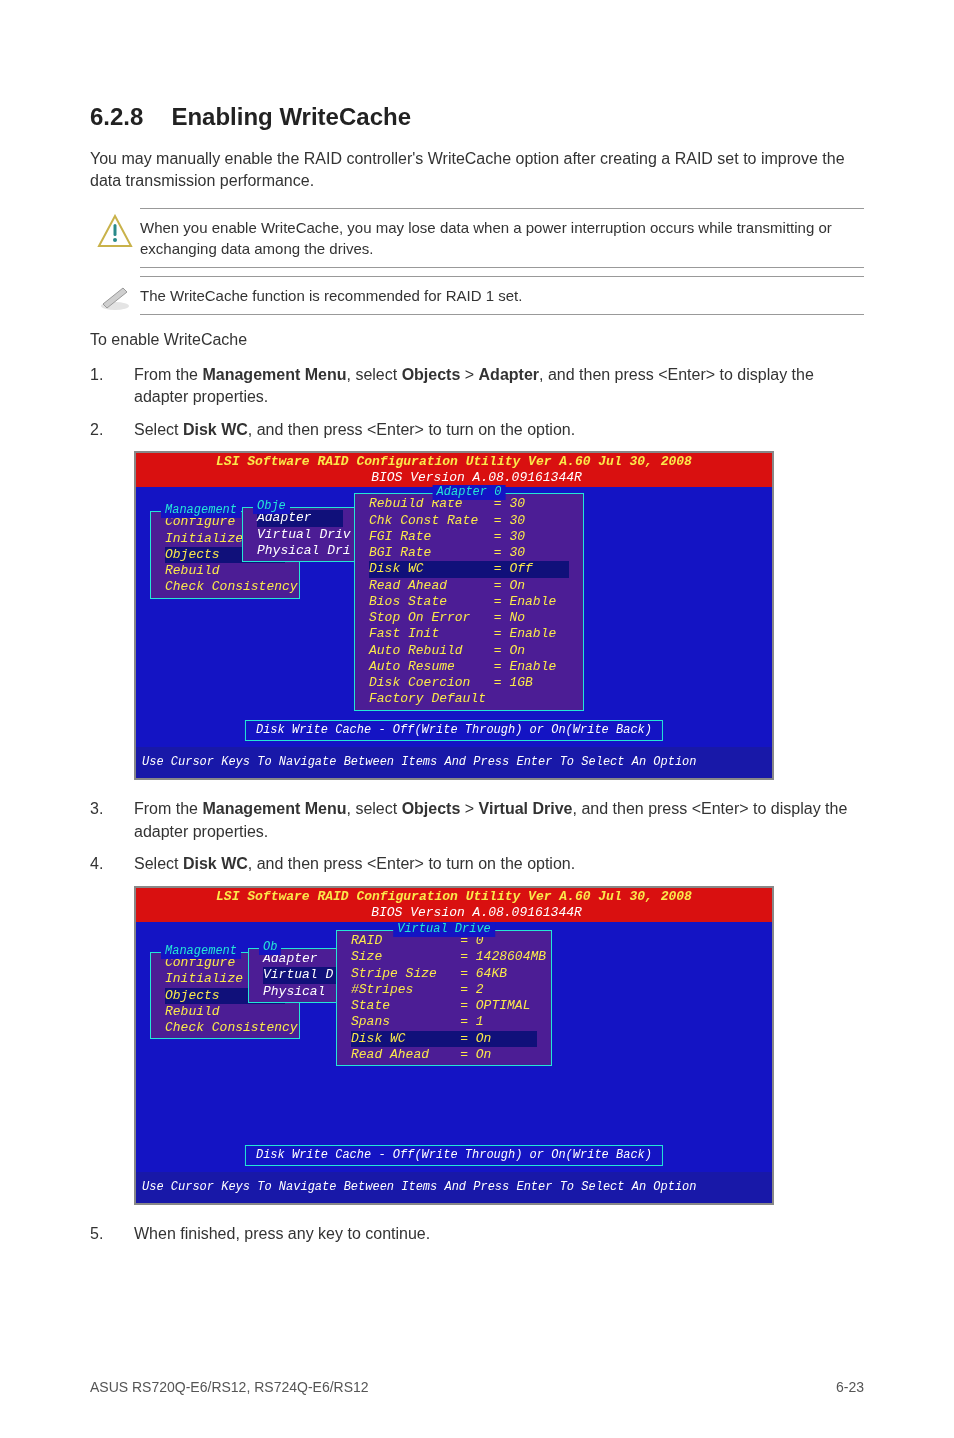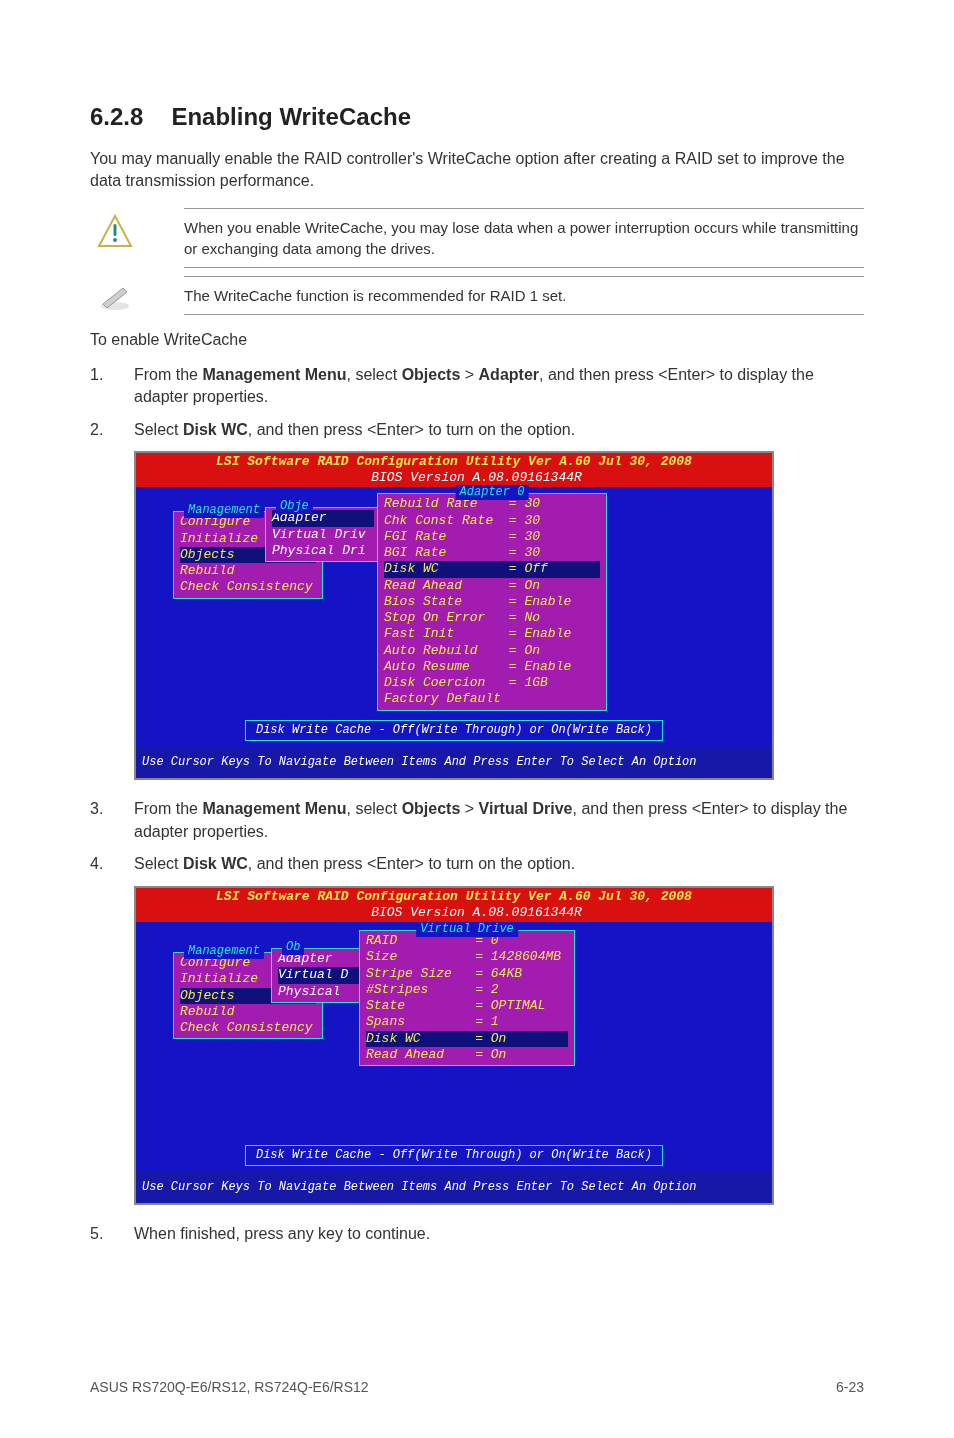--- a/index.html
+++ b/index.html
@@ -19,21 +19,20 @@
     color: #222;
     margin-bottom: 14px;
   }
   h2 .secnum { margin-right: 28px; }
   .intro { margin-bottom: 16px; }
   .notebox {
     display: flex;
     align-items: flex-start;
     margin-bottom: 8px;
     margin-left: 0;
-    gap: 44px;
   }
   .notebox .icon {
     flex: 0 0 50px;
     display: flex;
     justify-content: center;
     align-items: flex-start;
     padding-top: 6px;
   }
   .notebox .text {
     flex: 1;
@@ -83,23 +82,22 @@
   .bios .titlebar .sub { color: #fff; font-weight: normal; padding-left: 45px; }
   .bios .body {
     position: relative;
     height: 260px;
     padding: 4px;
   }
   .bios2 .body { height: 250px; }
   .panel {
     position: absolute;
     border: 1px solid #24e6d6;
-    background: #a21caf;
-    padding: 2px 6px;
-    margin-left: 23px;
+    background: #4c1d95;
+    padding: 2px 14px;
   }
   .panel-title {
     position: absolute;
     top: -9px;
     left: 50%;
     transform: translateX(-50%);
     background: #1414c4;
     color: #24e6d6;
     padding: 0 4px;
     font-size: 12px;

